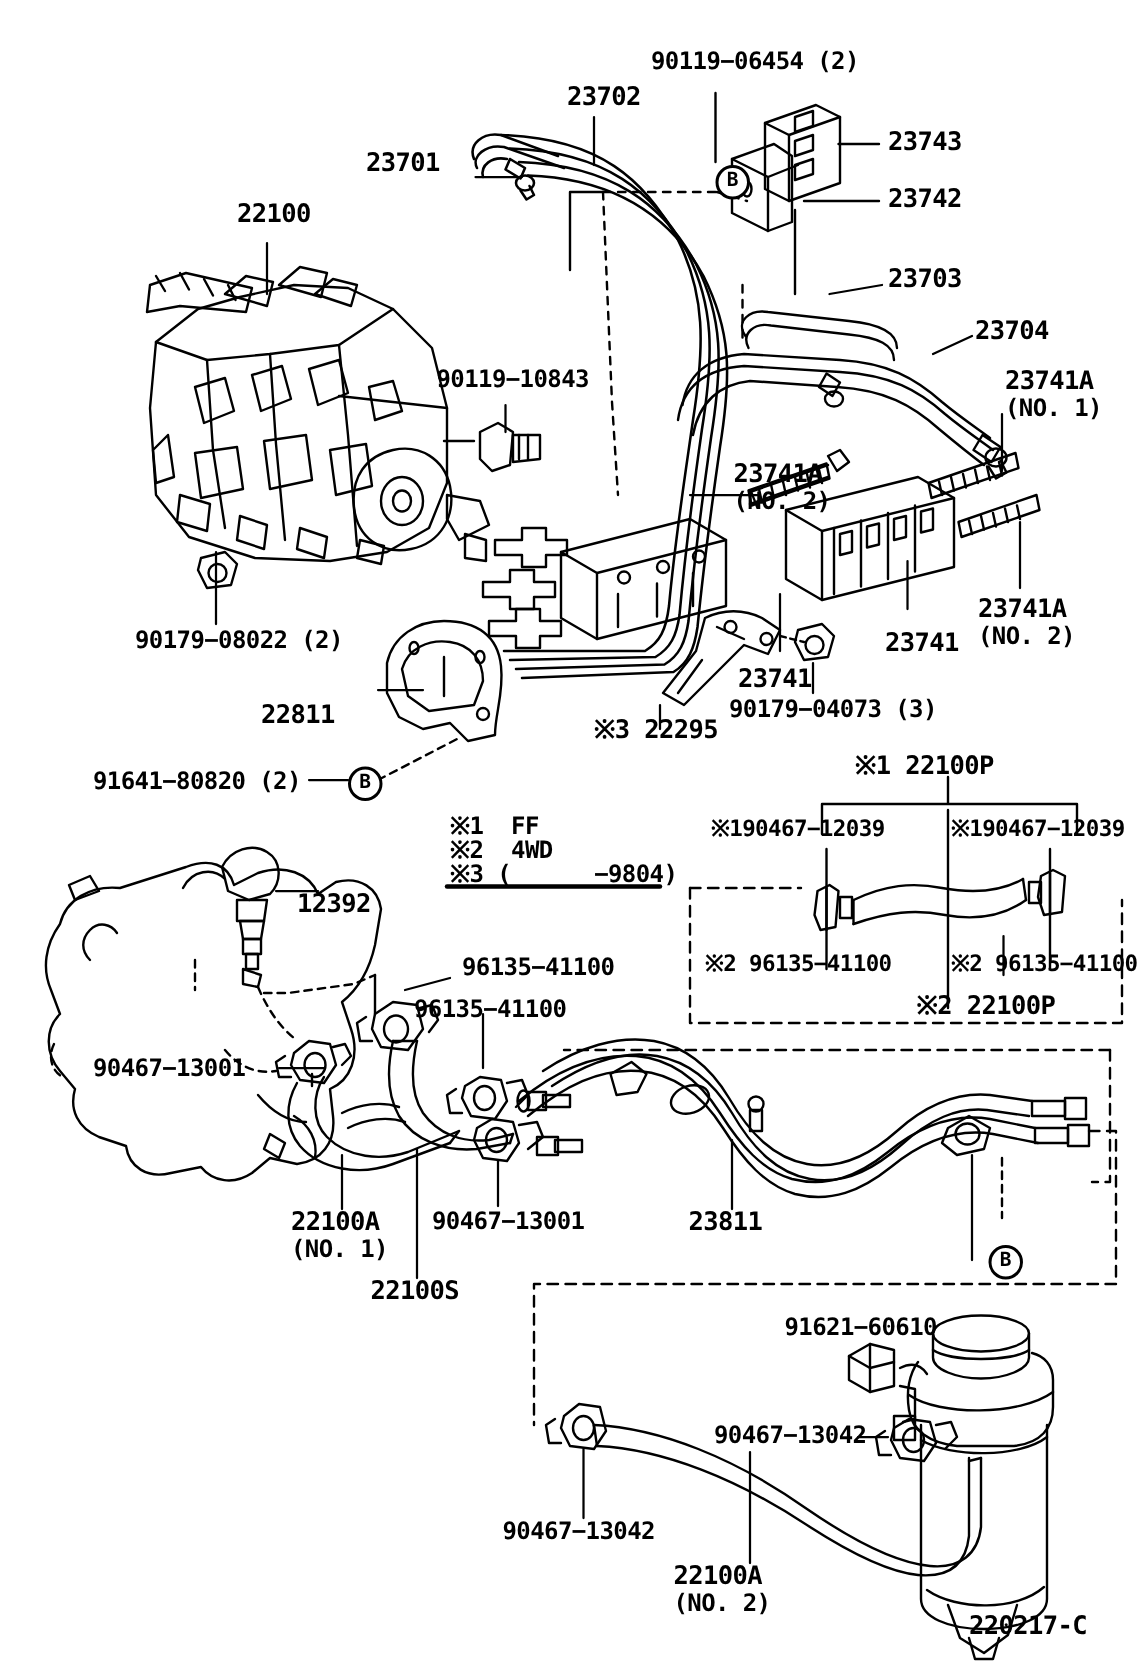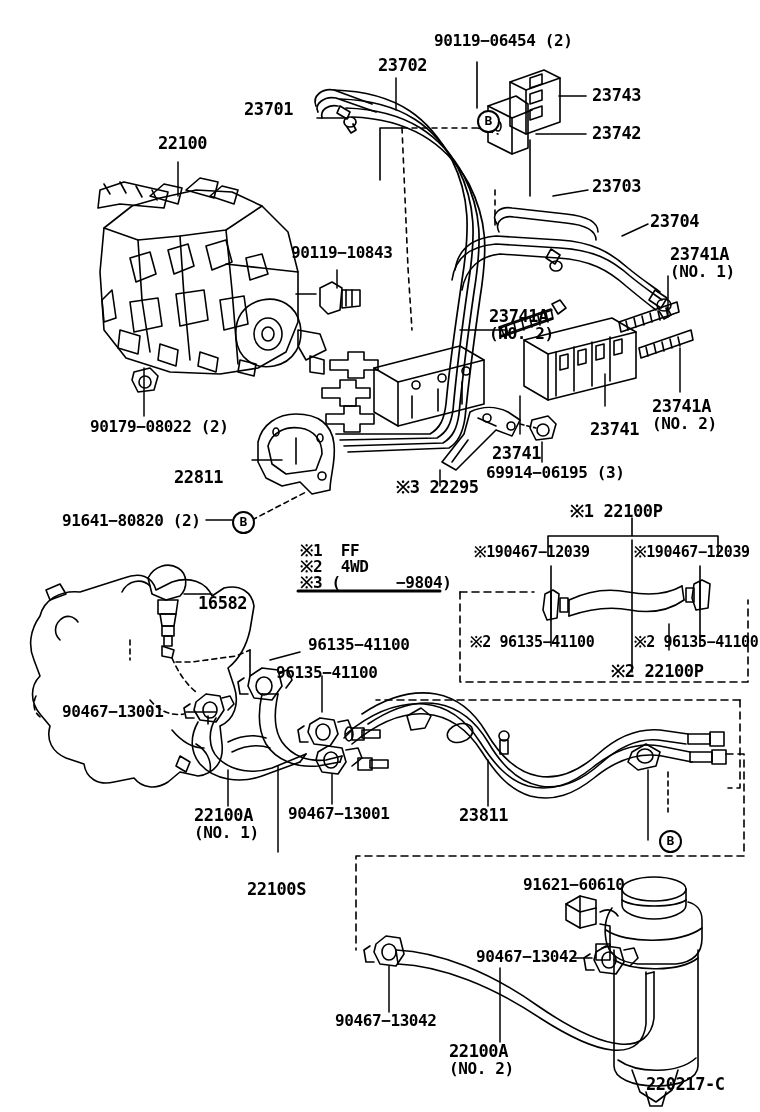--- a/index.html
+++ b/index.html
@@ -406,21 +406,21 @@
 <div class="lbl s16" style="left:670px;top:263px;">(NO. 1)</div>
 
 <div class="lbl s17" style="left:489px;top:307px;">23741A</div>
 <div class="lbl s16" style="left:489px;top:325px;">(NO. 2)</div>
 
 <div class="lbl s17" style="left:652px;top:397px;">23741A</div>
 <div class="lbl s16" style="left:652px;top:415px;">(NO. 2)</div>
 
 <div class="lbl s17" style="left:590px;top:420px;">23741</div>
 <div class="lbl s17" style="left:492px;top:444px;">23741</div>
-<div class="lbl s16" style="left:486px;top:464px;">69914−06195 (3)</div>
+<div class="lbl s16" style="left:486px;top:464px;">90179−04073 (3)</div>
 
 <div class="lbl s16" style="left:90px;top:418px;">90179−08022 (2)</div>
 <div class="lbl s17" style="left:174px;top:468px;">22811</div>
 <div class="lbl s16" style="left:62px;top:512px;">91641−80820 (2)</div>
 <div class="bcircle" style="left:232px;top:511px;">B</div>
 <div class="bcircle" style="left:477px;top:110px;">B</div>
 <div class="bcircle" style="left:659px;top:830px;">B</div>
 
 <div class="lbl s17" style="left:396px;top:478px;">※3 22295</div>
 
@@ -428,29 +428,29 @@
 <div class="lbl s16" style="left:300px;top:558px;"><span>※2</span>&nbsp;&nbsp;<span>4WD</span></div>
 <div class="lbl s16" style="left:300px;top:574px;"><span>※3</span>&nbsp;<span>(      −9804)</span></div>
 
 <div class="lbl s17" style="left:570px;top:502px;">※1 22100P</div>
 <div class="lbl s15" style="left:474px;top:544px;">※190467−12039</div>
 <div class="lbl s15" style="left:634px;top:544px;">※190467−12039</div>
 <div class="lbl s15" style="left:470px;top:634px;">※2 96135−41100</div>
 <div class="lbl s15" style="left:634px;top:634px;">※2 96135−41100</div>
 <div class="lbl s17" style="left:568px;top:662px;margin-left:43px;">※2 22100P</div>
 
-<div class="lbl s17" style="left:198px;top:594px;">16582</div>
+<div class="lbl s17" style="left:198px;top:594px;">12392</div>
 <div class="lbl s16" style="left:308px;top:636px;">96135−41100</div>
 <div class="lbl s16" style="left:276px;top:664px;">96135−41100</div>
 <div class="lbl s16" style="left:62px;top:703px;">90467−13001</div>
 <div class="lbl s16" style="left:288px;top:805px;">90467−13001</div>
 
 <div class="lbl s17" style="left:194px;top:806px;">22100A</div>
 <div class="lbl s16" style="left:194px;top:824px;">(NO. 1)</div>
-<div class="lbl s17" style="left:247px;top:880px;">22100S</div>
+<div class="lbl s17" style="left:247px;top:852px;">22100S</div>
 
 <div class="lbl s17" style="left:459px;top:806px;">23811</div>
 <div class="lbl s16" style="left:523px;top:876px;">91621−60610</div>
 
 <div class="lbl s16" style="left:335px;top:1012px;">90467−13042</div>
 <div class="lbl s16" style="left:476px;top:948px;">90467−13042</div>
 <div class="lbl s17" style="left:449px;top:1042px;">22100A</div>
 <div class="lbl s16" style="left:449px;top:1060px;">(NO. 2)</div>
 
 <div class="lbl code" style="left:646px;top:1075px;">220217-C</div>

